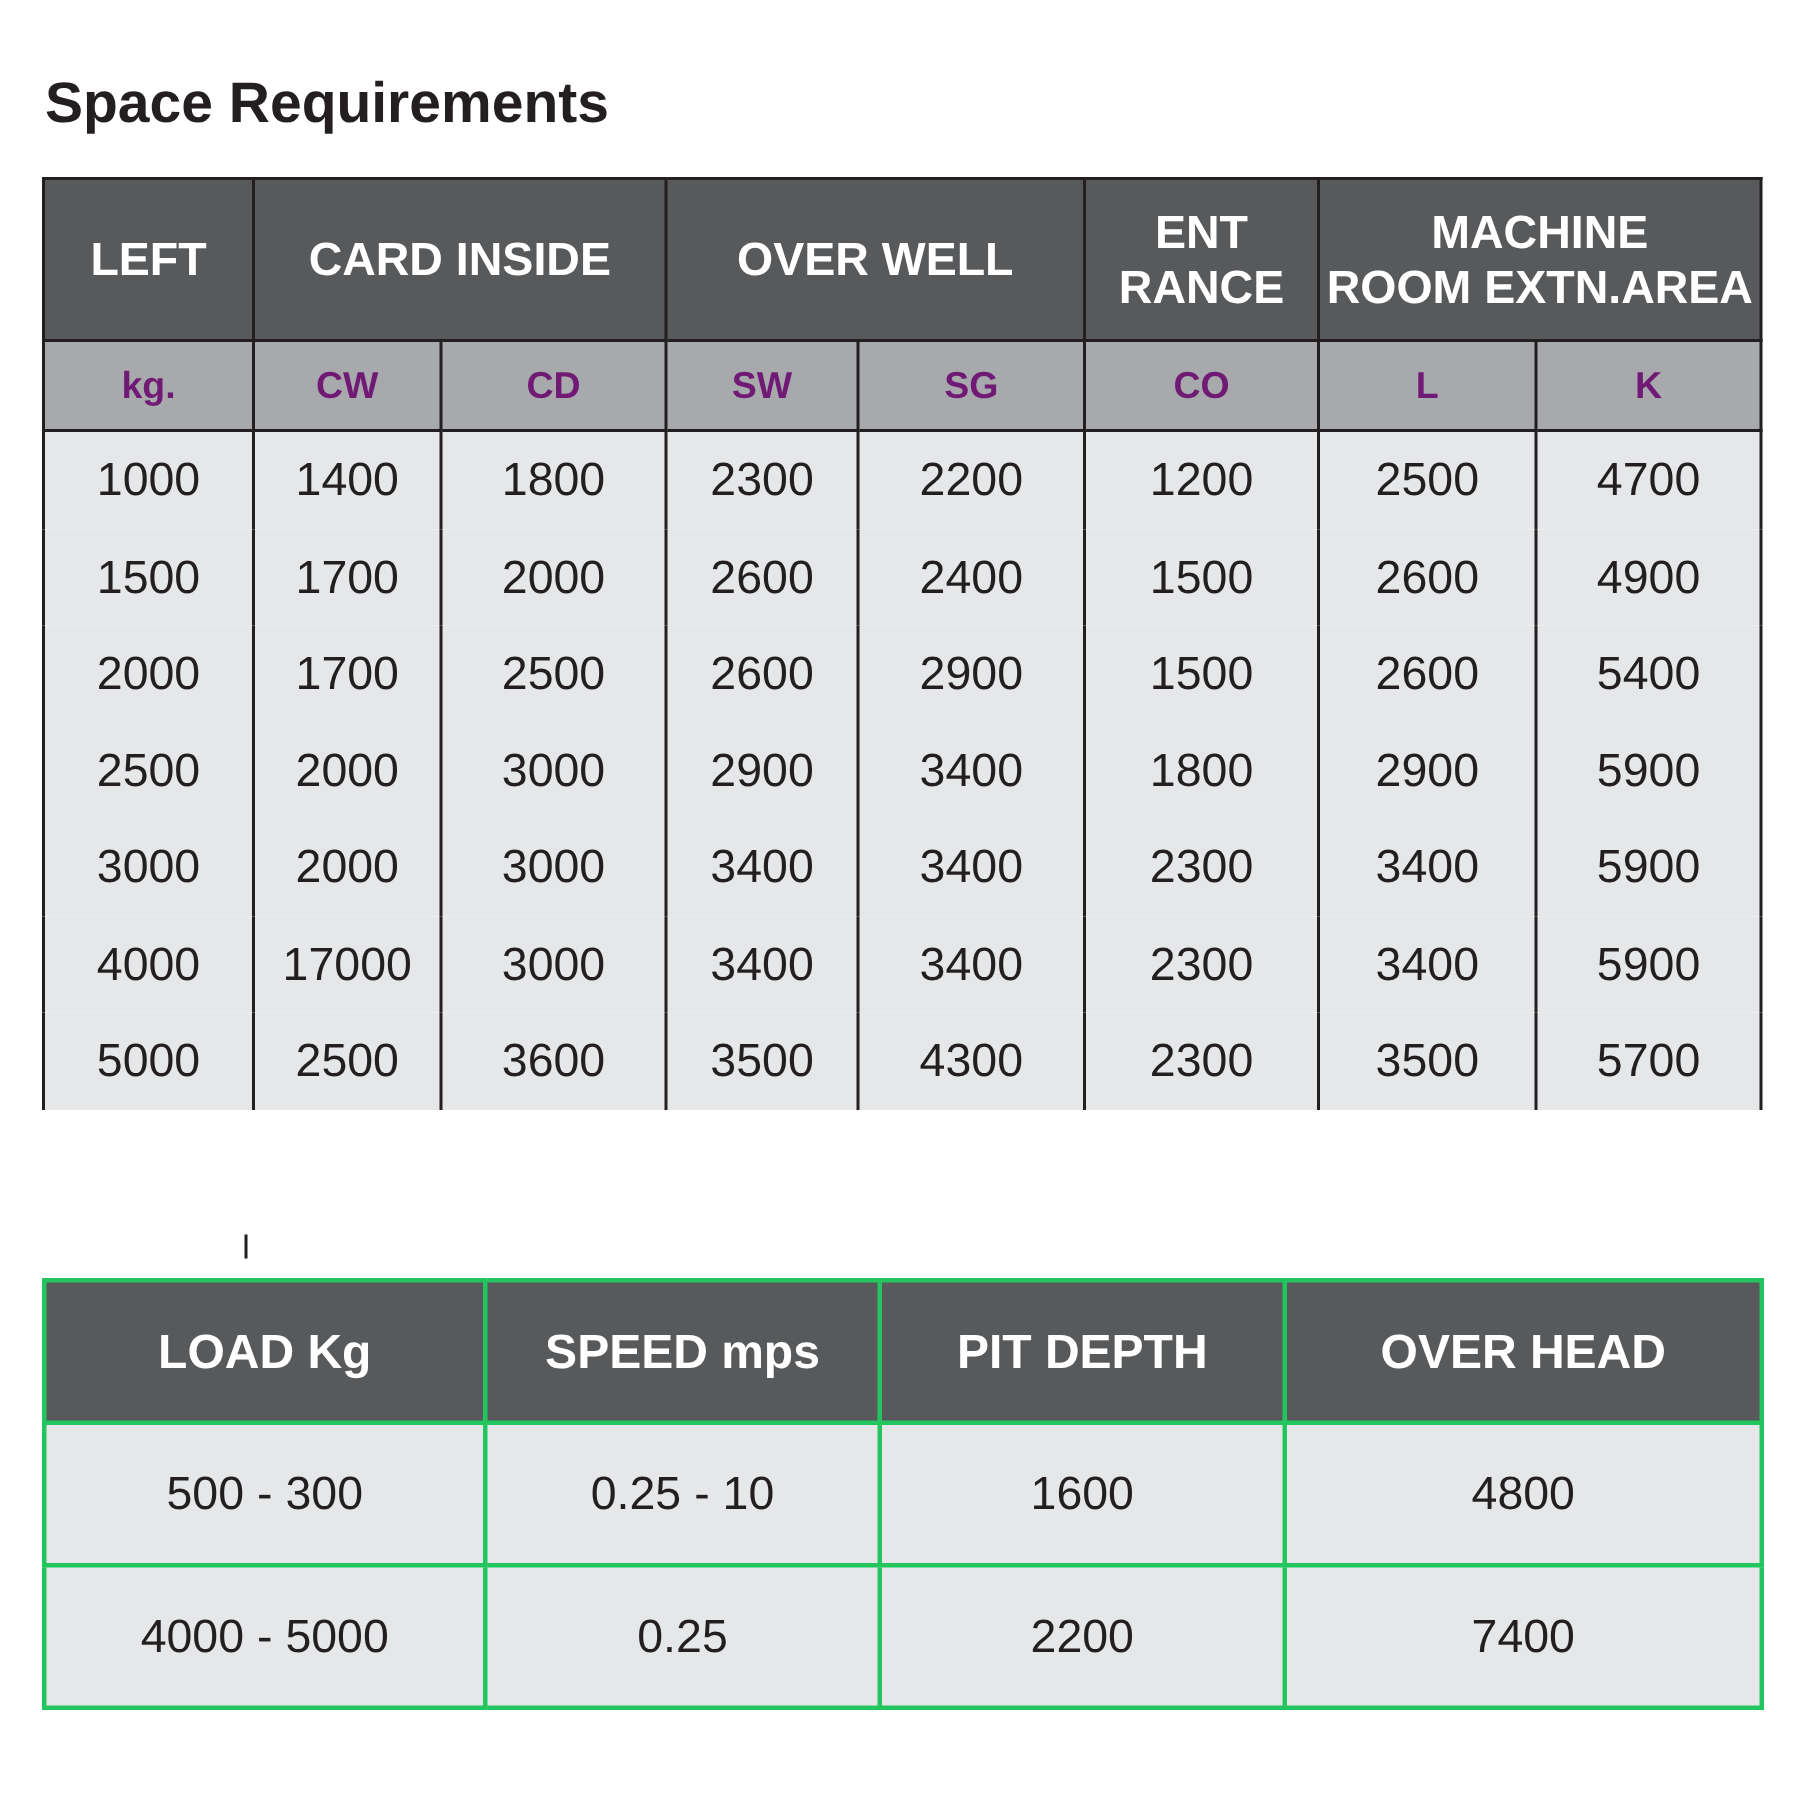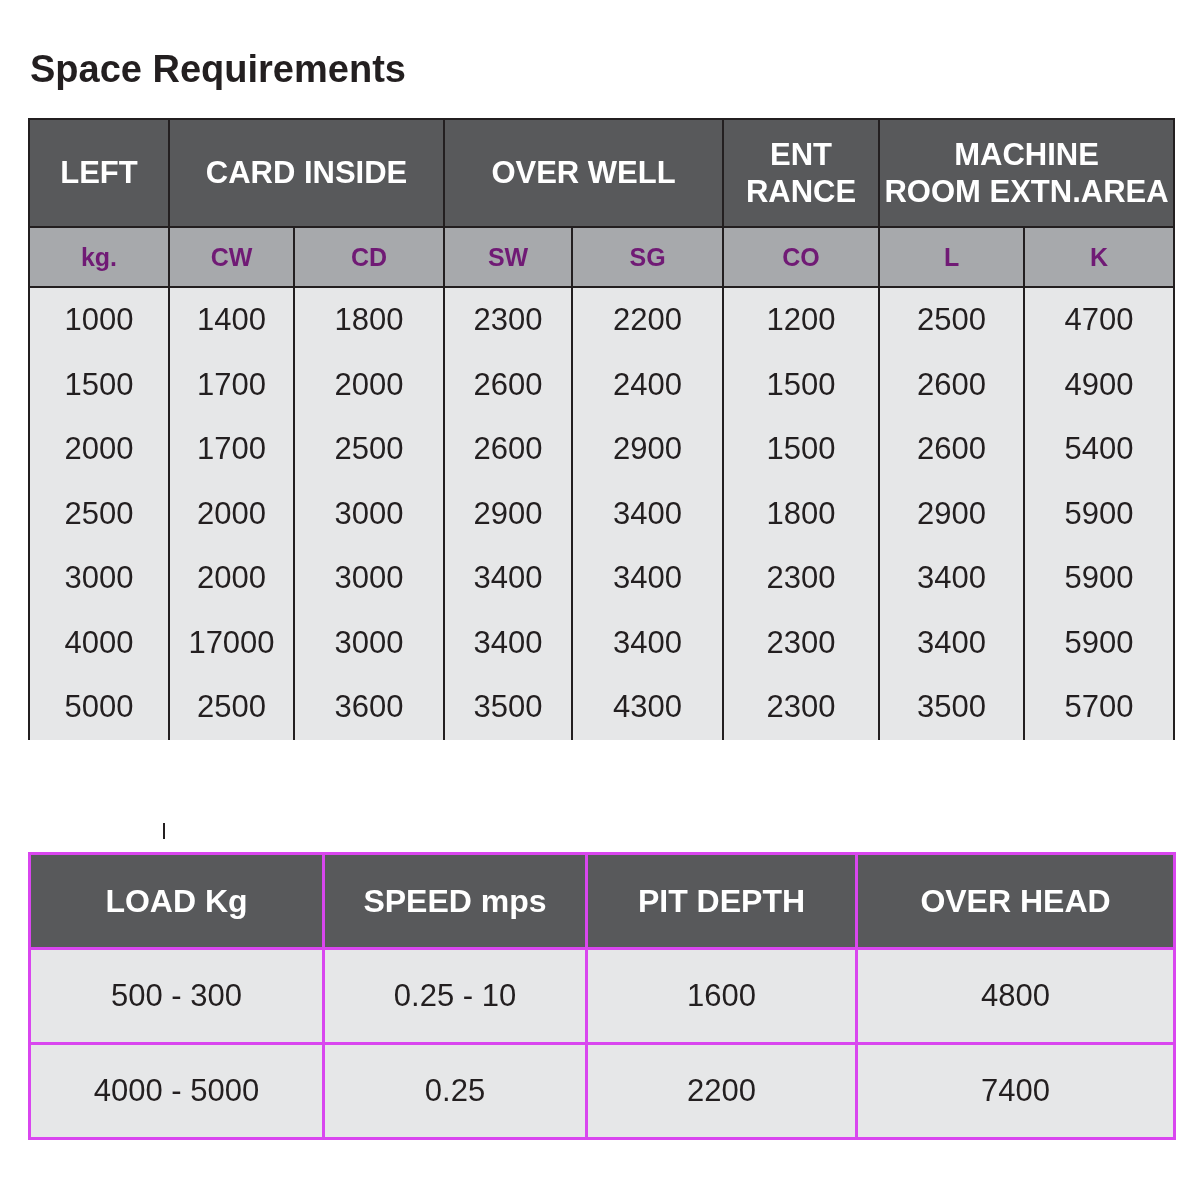--- a/index.html
+++ b/index.html
@@ -64,21 +64,21 @@
     border-top: none;
     border-bottom: none;
   }
   
   #speed-table {
     left: 28px;
     top: 852px;
     width: 1145px;
   }
   #speed-table th, #speed-table td {
-    border: 3px solid #d946ef;
+    border: 3px solid #22c55e;
     text-align: center;
     vertical-align: middle;
     padding: 0;
   }
   #speed-table thead th {
     background: #58595b;
     color: #ffffff;
     font-size: 32px;
     font-weight: bold;
     height: 92px;

